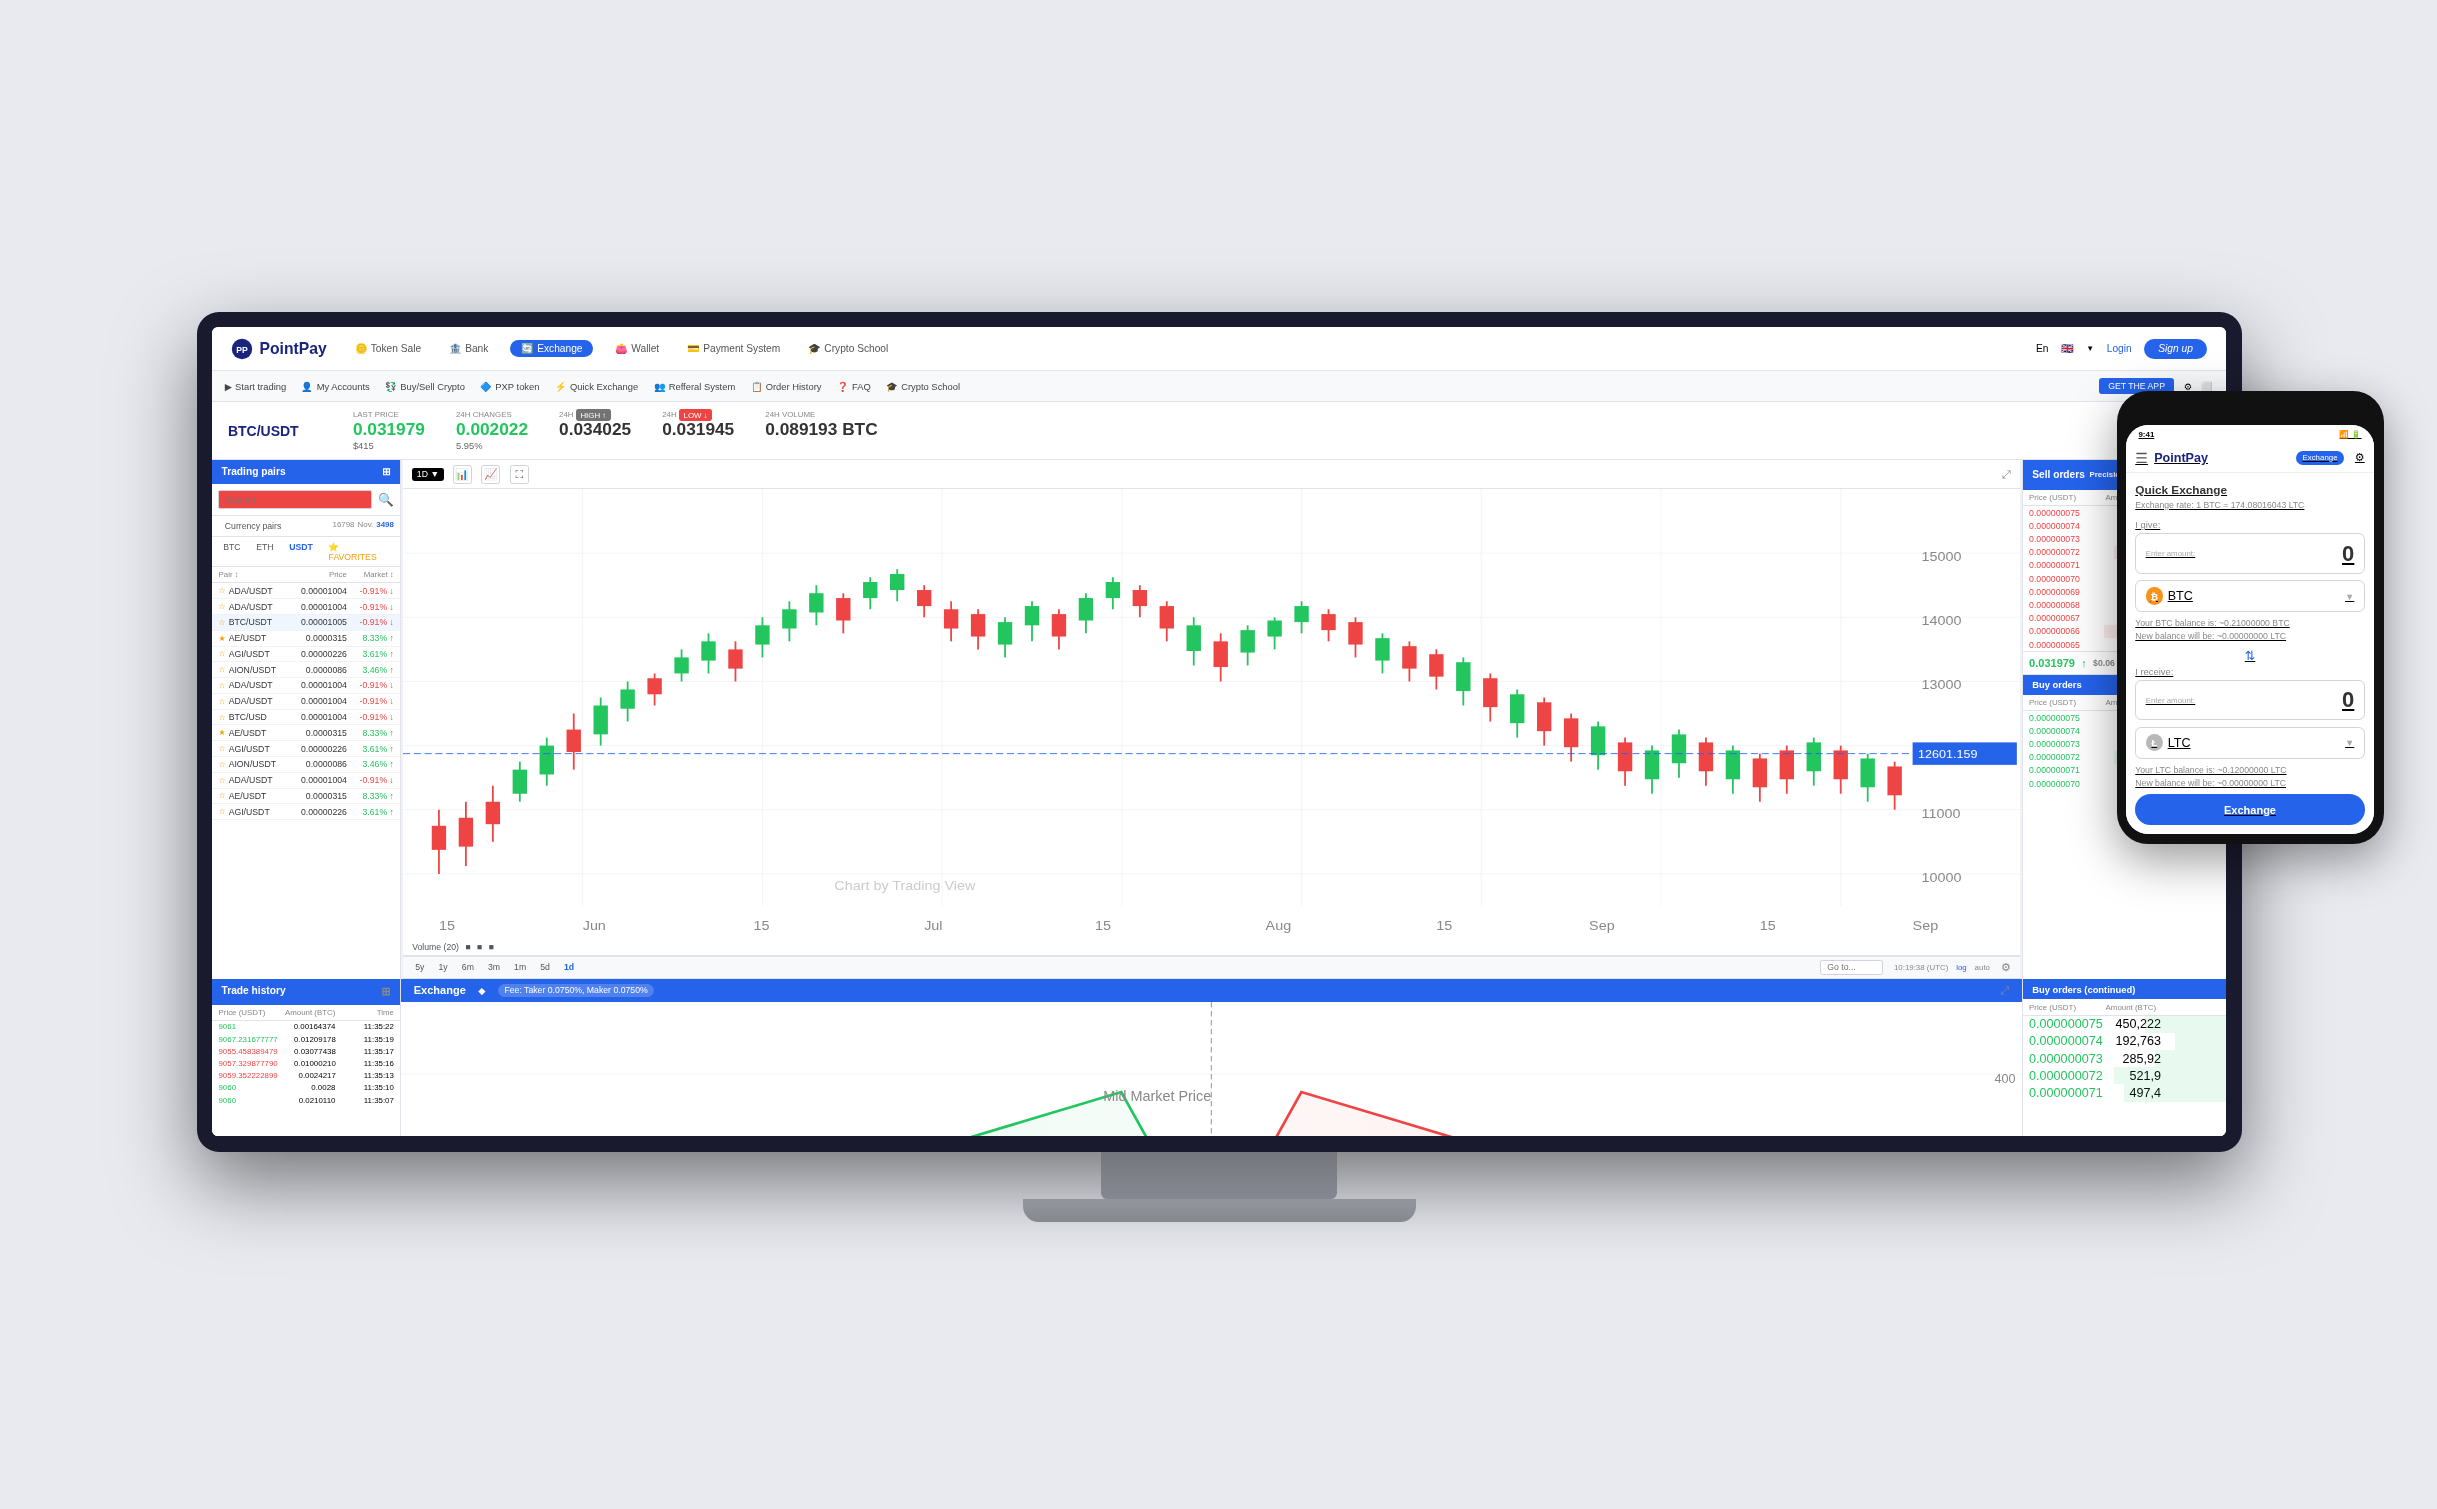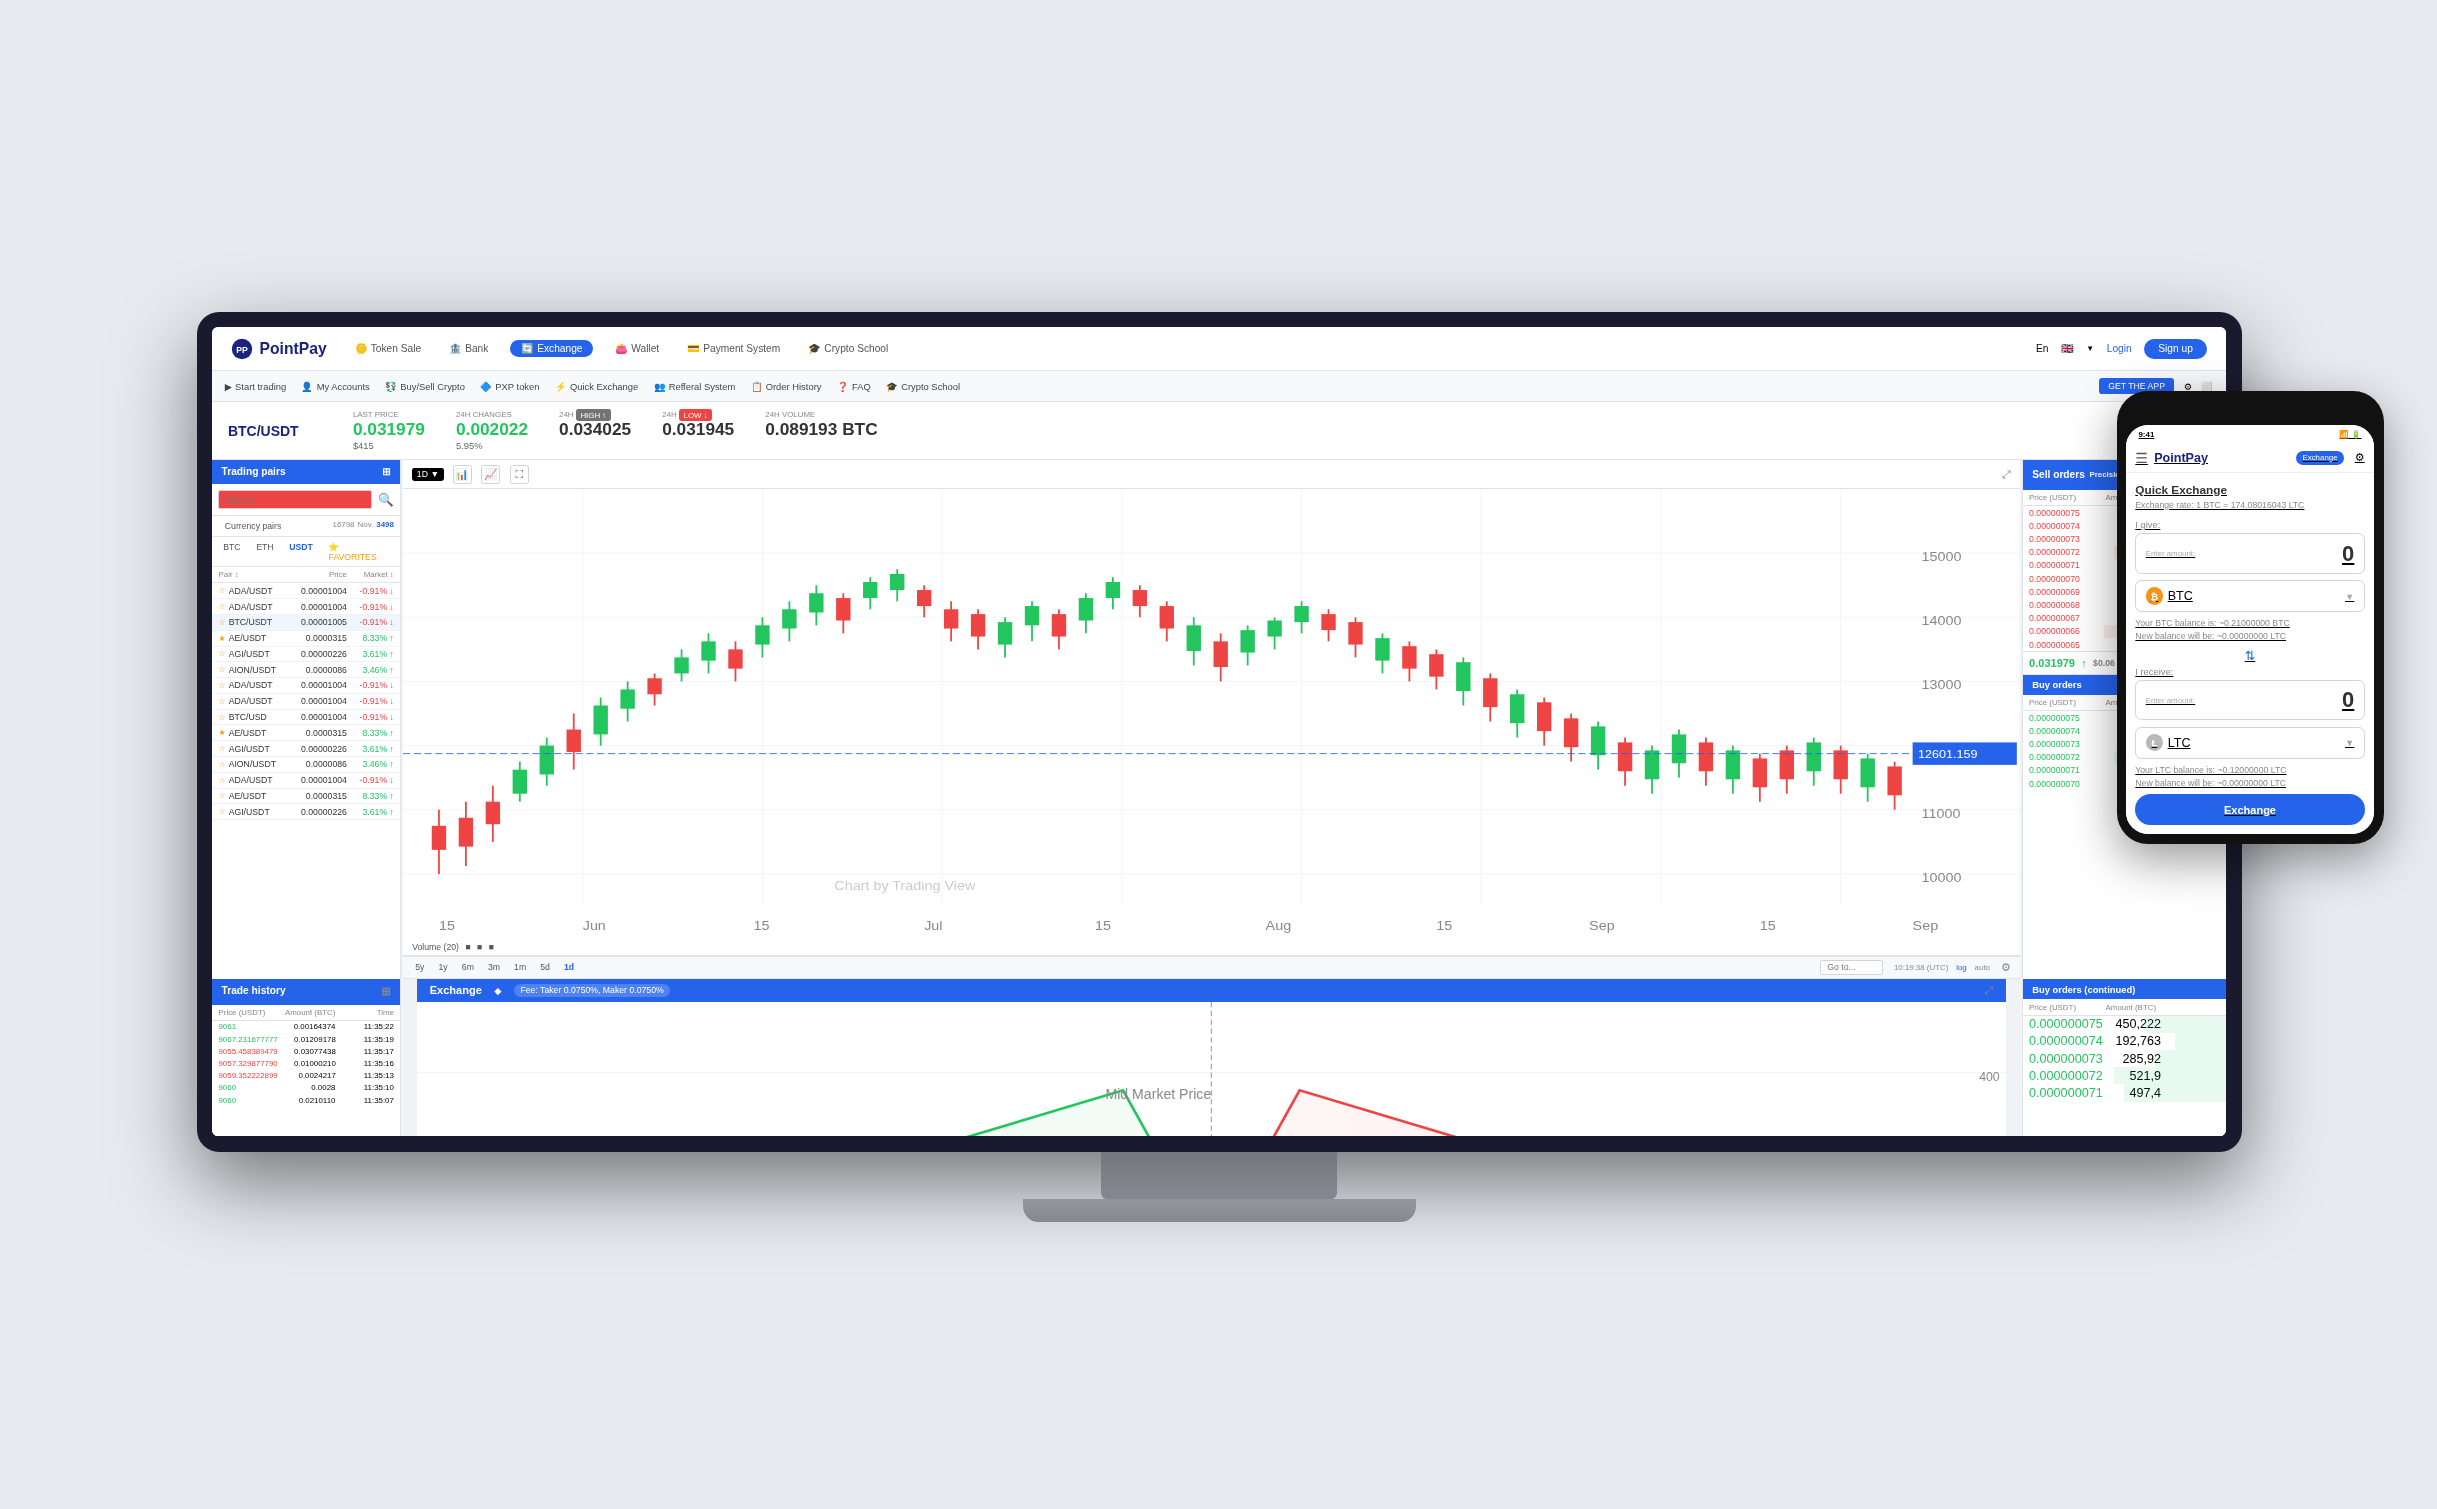--- a/index.html
+++ b/index.html
@@ -121,20 +121,21 @@
       font-weight: 500;
     }
 
     .btn-signup {
       background: #2563eb;
       color: #fff;
       padding: 4.7px 14px;
       border-radius: 12.6px;
       cursor: pointer;
       font-weight: 500;
+      font-style: italic;
     }
 
     
     .sub-nav {
       background: #f8f9fb;
       height: 31px;
       display: flex;
       align-items: center;
       padding: 0 12.6px;
       border-bottom: 0.8px solid #e0e4ea;
@@ -518,21 +519,21 @@
       display: flex;
       align-items: center;
       gap: 6.3px;
     }
 
     
     .bottom-area {
       display: flex;
       height: 157px;
       background: #f0f2f5;
-      gap: 16px;
+      gap: 0;
     }
 
     
     .trade-history {
       width: 189px;
       background: #fff;
       border-right: 0.8px solid #e0e4ea;
       flex-shrink: 0;
     }
 

